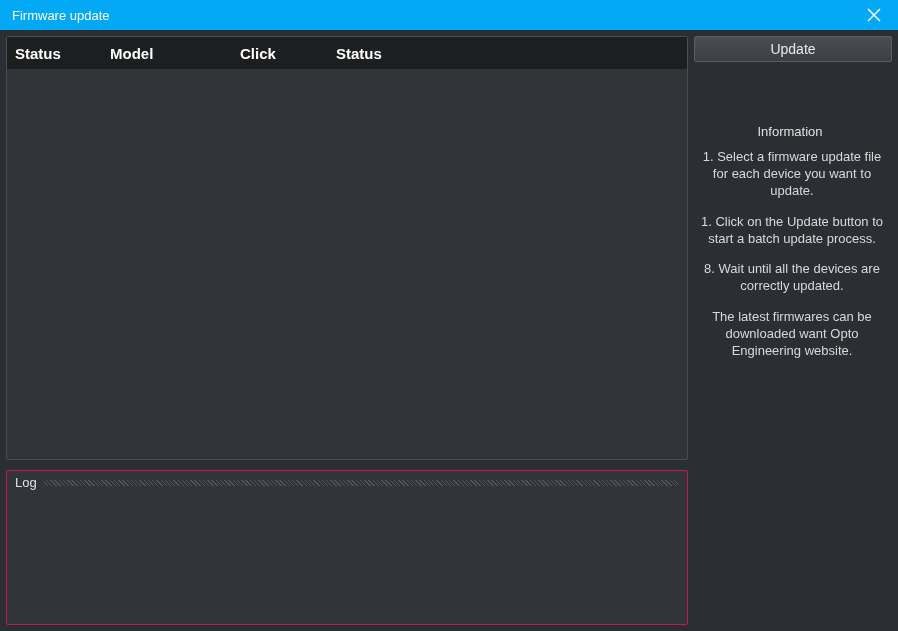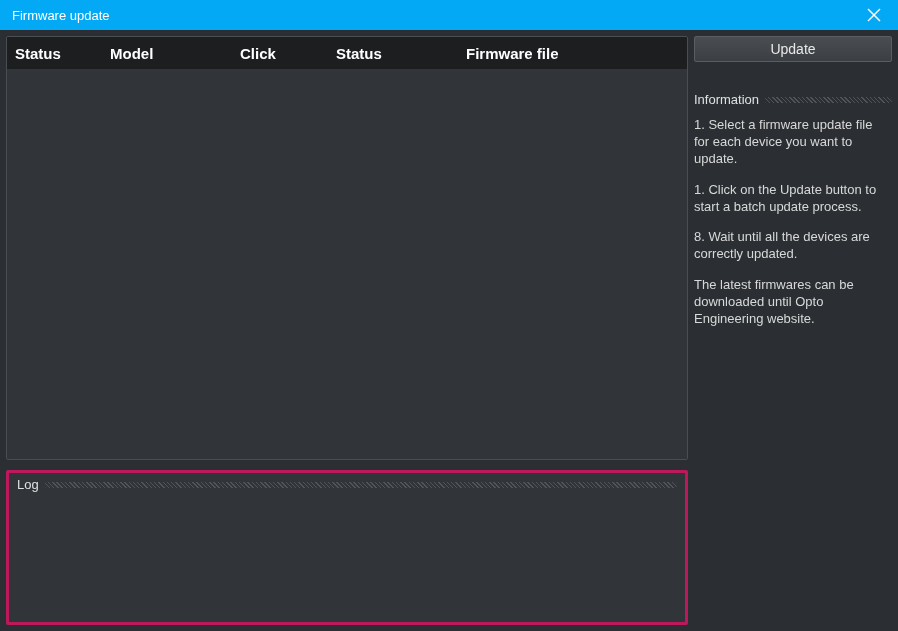--- a/index.html
+++ b/index.html
@@ -76,21 +76,21 @@
     .th-model { width: 130px; }
     .th-serial { width: 96px; }
     .th-version { width: 130px; }
     .th-firmware { flex: 1; }
     .table-body {
       height: calc(100% - 32px);
       background: #313539;
     }
     .log-section {
       margin-top: 10px;
-      border: 3px solid #be185d;
+      border: 1px solid #be185d;
       border-radius: 2px;
       height: 155px;
       background: #313539;
       display: flex;
       flex-direction: column;
     }
     .section-header {
       display: flex;
       align-items: center;
       background: transparent;
@@ -109,20 +109,21 @@
     }
     .log-body {
       flex: 1;
       padding: 6px 10px;
     }
     .right-pane {
       width: 204px;
       padding: 6px 6px 6px 0;
       display: flex;
       flex-direction: column;
+      gap: 32px;
     }
     .update-button {
       height: 26px;
       background: linear-gradient(#4a4e52, #3b3f43);
       border: 1px solid #5a5e62;
       border-radius: 2px;
       color: #e8e8e8;
       font-size: 14px;
       cursor: pointer;
       display: flex;
@@ -133,32 +134,34 @@
       margin-top: 30px;
       display: flex;
       flex-direction: column;
     }
     .info-header {
       display: flex;
       align-items: center;
       font-size: 13px;
       color: #e0e0e0;
       padding-bottom: 4px;
+      flex-direction: column;
     }
     .info-header-label {
       padding-right: 6px;
     }
     .info-body {
       color: #d8d8d8;
       font-size: 13px;
       line-height: 1.3;
       padding: 6px 2px 0 0;
     }
     .info-body p {
       margin-bottom: 14px;
+      text-align: center;
     }
   </style>
 </head>
 <body>
 
 <div class="titlebar">
   <div class="titlebar-title">Firmware update</div>
   <div class="close-btn">
     <svg viewBox="0 0 14 14">
         <line x1="1" y1="1" x2="13" y2="13"></line>
@@ -168,21 +171,20 @@
 </div>
 
 <div class="main-area">
   <div class="left-pane">
     <div class="device-table-container">
       <div class="table-header">
         <div class="th th-status">Status</div>
         <div class="th th-model">Model</div>
         <div class="th th-serial">Click</div>
         <div class="th th-version">Status</div>
-        <div class="th th-firmware">Firmware file</div>
       </div>
       <div class="table-body"></div>
     </div>
 
     <div class="log-section">
       <div class="section-header">
         <span class="section-header-label">Log</span>
         <span class="section-header-line"></span>
       </div>
       <div class="log-body"></div>
@@ -194,17 +196,17 @@
 
     <div class="info-section">
       <div class="info-header">
         <span class="info-header-label">Information</span>
         <span class="section-header-line"></span>
       </div>
       <div class="info-body">
         <p>1. Select a firmware update file for each device you want to update.</p>
         <p>1. Click on the Update button to start a batch update process.</p>
         <p>8. Wait until all the devices are correctly updated.</p>
-        <p>The latest firmwares can be downloaded until Opto Engineering website.</p>
+        <p>The latest firmwares can be downloaded want Opto Engineering website.</p>
       </div>
     </div>
   </div>
 </div>
 
 </body></html>

